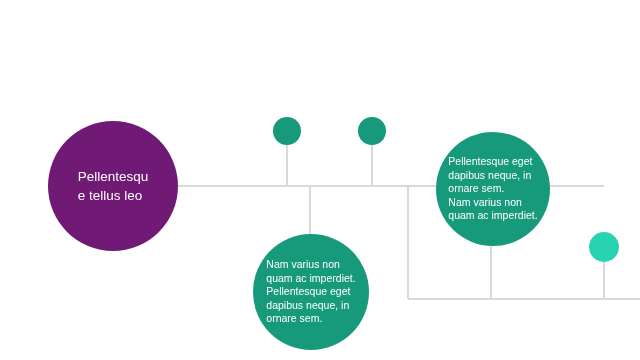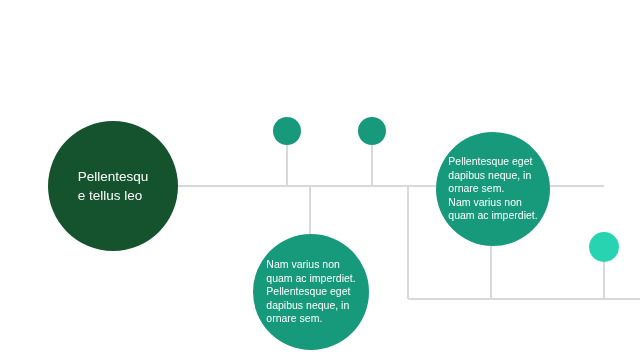--- a/index.html
+++ b/index.html
@@ -117,21 +117,21 @@
         <line x1="287" y1="145" x2="287" y2="186" stroke="#d9d9d9"></line>
         <line x1="372" y1="145" x2="372" y2="186" stroke="#d9d9d9"></line>
         <line x1="310" y1="186" x2="310" y2="240" stroke="#d9d9d9"></line>
         <line x1="408" y1="186" x2="408" y2="299" stroke="#d9d9d9"></line>
         <line x1="408" y1="299" x2="640" y2="299" stroke="#d9d9d9"></line>
         <line x1="491" y1="246" x2="491" y2="299" stroke="#d9d9d9"></line>
         <line x1="604" y1="262" x2="604" y2="299" stroke="#d9d9d9"></line>
       </g>
   </svg>
 
-  <div class="node" id="node-main" style="left: 48px; top: 121px; width: 130px; height: 130px; background: #14532d;">
+  <div class="node" id="node-main" style="left: 48px; top: 121px; width: 130px; height: 130px; background: #701a75;">
     <div class="node-text" style="color: rgb(255, 255, 255);">Pellentesqu
 e tellus leo</div>
   </div>
 
   <div class="node" id="node-bottom" style="left: 253px; top: 234px; width: 116px; height: 116px; background: rgb(23, 153, 123);">
     <div class="node-text" style="color: rgb(255, 255, 255);">Nam varius non
 quam ac imperdiet.
 Pellentesque eget
 dapibus neque, in
 ornare sem.</div>

